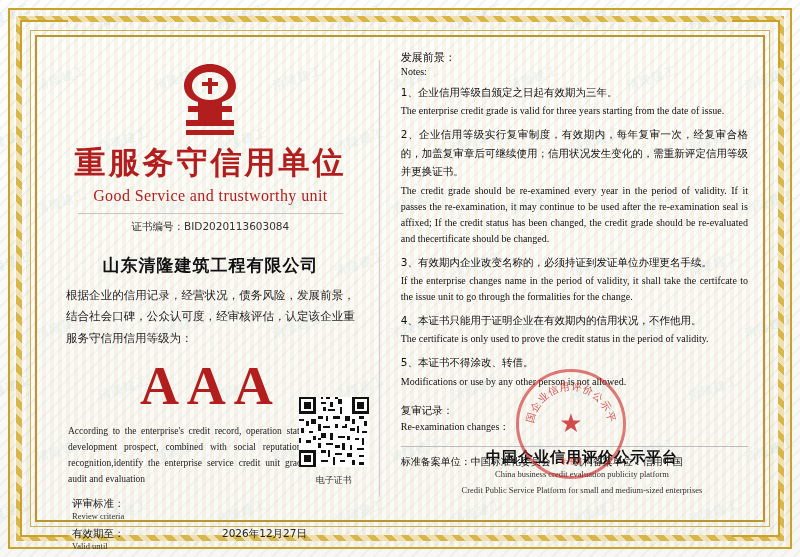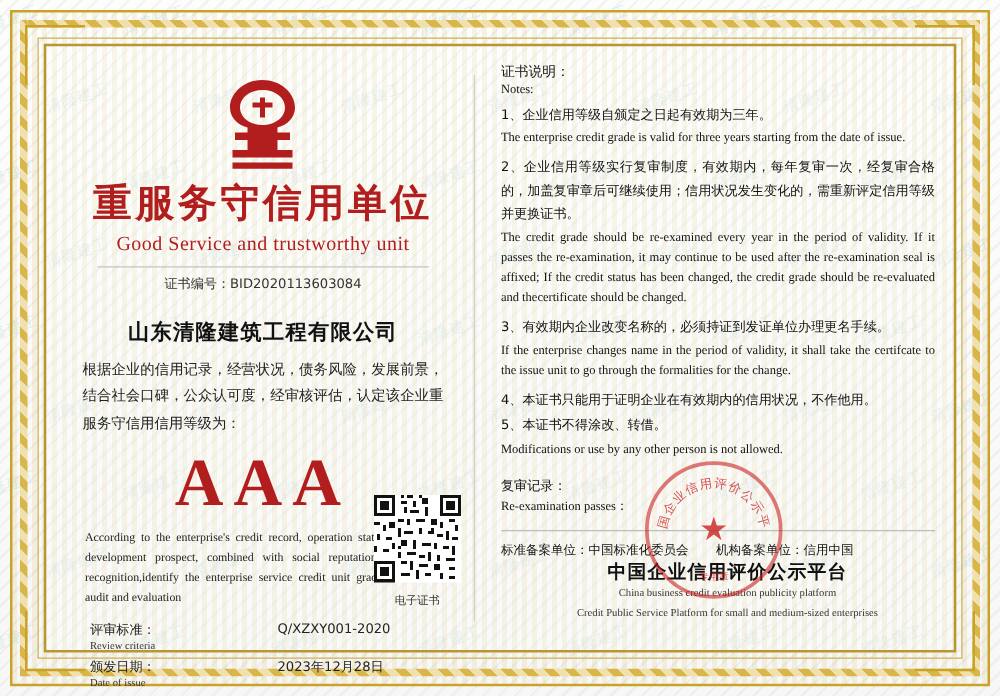--- a/index.html
+++ b/index.html
@@ -241,28 +241,20 @@
       <div class="grade">AAA</div>
 
       <div class="desc-en">According to the enterprise's credit record, operation status, debt risk, development prospect, combined with social reputation and public recognition,identify the enterprise service credit unit grade AAA after audit and evaluation</div>
 
       <div class="meta">
         <div class="meta-row">
           <div class="meta-key">
             <span class="meta-cn">评审标准：</span>
             <span class="meta-en">Review criteria</span>
           </div>
-          <div class="meta-val">Q/XZXY001-2020</div>
-        </div>
-        <div class="meta-row">
-          <div class="meta-key">
-            <span class="meta-cn">颁发日期：</span>
-            <span class="meta-en">Date of issue</span>
-          </div>
-          <div class="meta-val">2023年12月28日</div>
         </div>
         <div class="meta-row">
           <div class="meta-key">
             <span class="meta-cn">有效期至：</span>
             <span class="meta-en">Valid until</span>
           </div>
           <div class="meta-val">2026年12月27日</div>
         </div>
 
       </div>
@@ -337,40 +329,41 @@
               <rect x="19" y="11" width="1" height="1"></rect>
           </g>
         </svg>
         <div class="qr-cap">电子证书</div>
       </div>
     </div>
 
     <div class="divider"></div>
 
     <div class="right">
-      <div class="r-title">证书说明：</div>
+      <div class="r-title">发展前景：</div>
       <div class="r-title-en">Notes:</div>
 
       <div class="note-cn">1、企业信用等级自颁定之日起有效期为三年。</div>
       <div class="note-en">The enterprise credit grade is valid for three years starting from the date of issue.</div>
 
       <div class="note-cn">2、企业信用等级实行复审制度，有效期内，每年复审一次，经复审合格的，加盖复审章后可继续使用；信用状况发生变化的，需重新评定信用等级并更换证书。</div>
       <div class="note-en">The credit grade should be re-examined every year in the period of validity.  If it passes the re-examination, it may continue to be used after the re-examination seal is affixed; If the credit status has been changed, the credit grade should be re-evaluated and thecertificate should be changed.</div>
 
       <div class="note-cn">3、有效期内企业改变名称的，必须持证到发证单位办理更名手续。</div>
       <div class="note-en">If the enterprise changes name in the period of validity, it shall take the certifcate to the issue unit to go through the formalities for the change.</div>
 
       <div class="note-cn">4、本证书只能用于证明企业在有效期内的信用状况，不作他用。</div>
+      <div class="note-en">The certificate is only used to prove the credit status in the period of validity.</div>
 
       <div class="note-cn">5、本证书不得涂改、转借。</div>
       <div class="note-en">Modifications or use by any other person is not allowed.</div>
 
       <div class="reexam">
         <div class="cn">复审记录：</div>
-        <div class="en">Re-examination passes：</div>
+        <div class="en">Re-examination changes：</div>
         <div class="reexam-line"></div>
       </div>
 
       <div class="orgline">
         <div>
           <span>标准备案单位：</span><span>中国标准化委员会</span>
         </div>
         <div>
           <span>机构备案单位：</span><span>信用中国</span>
         </div>

